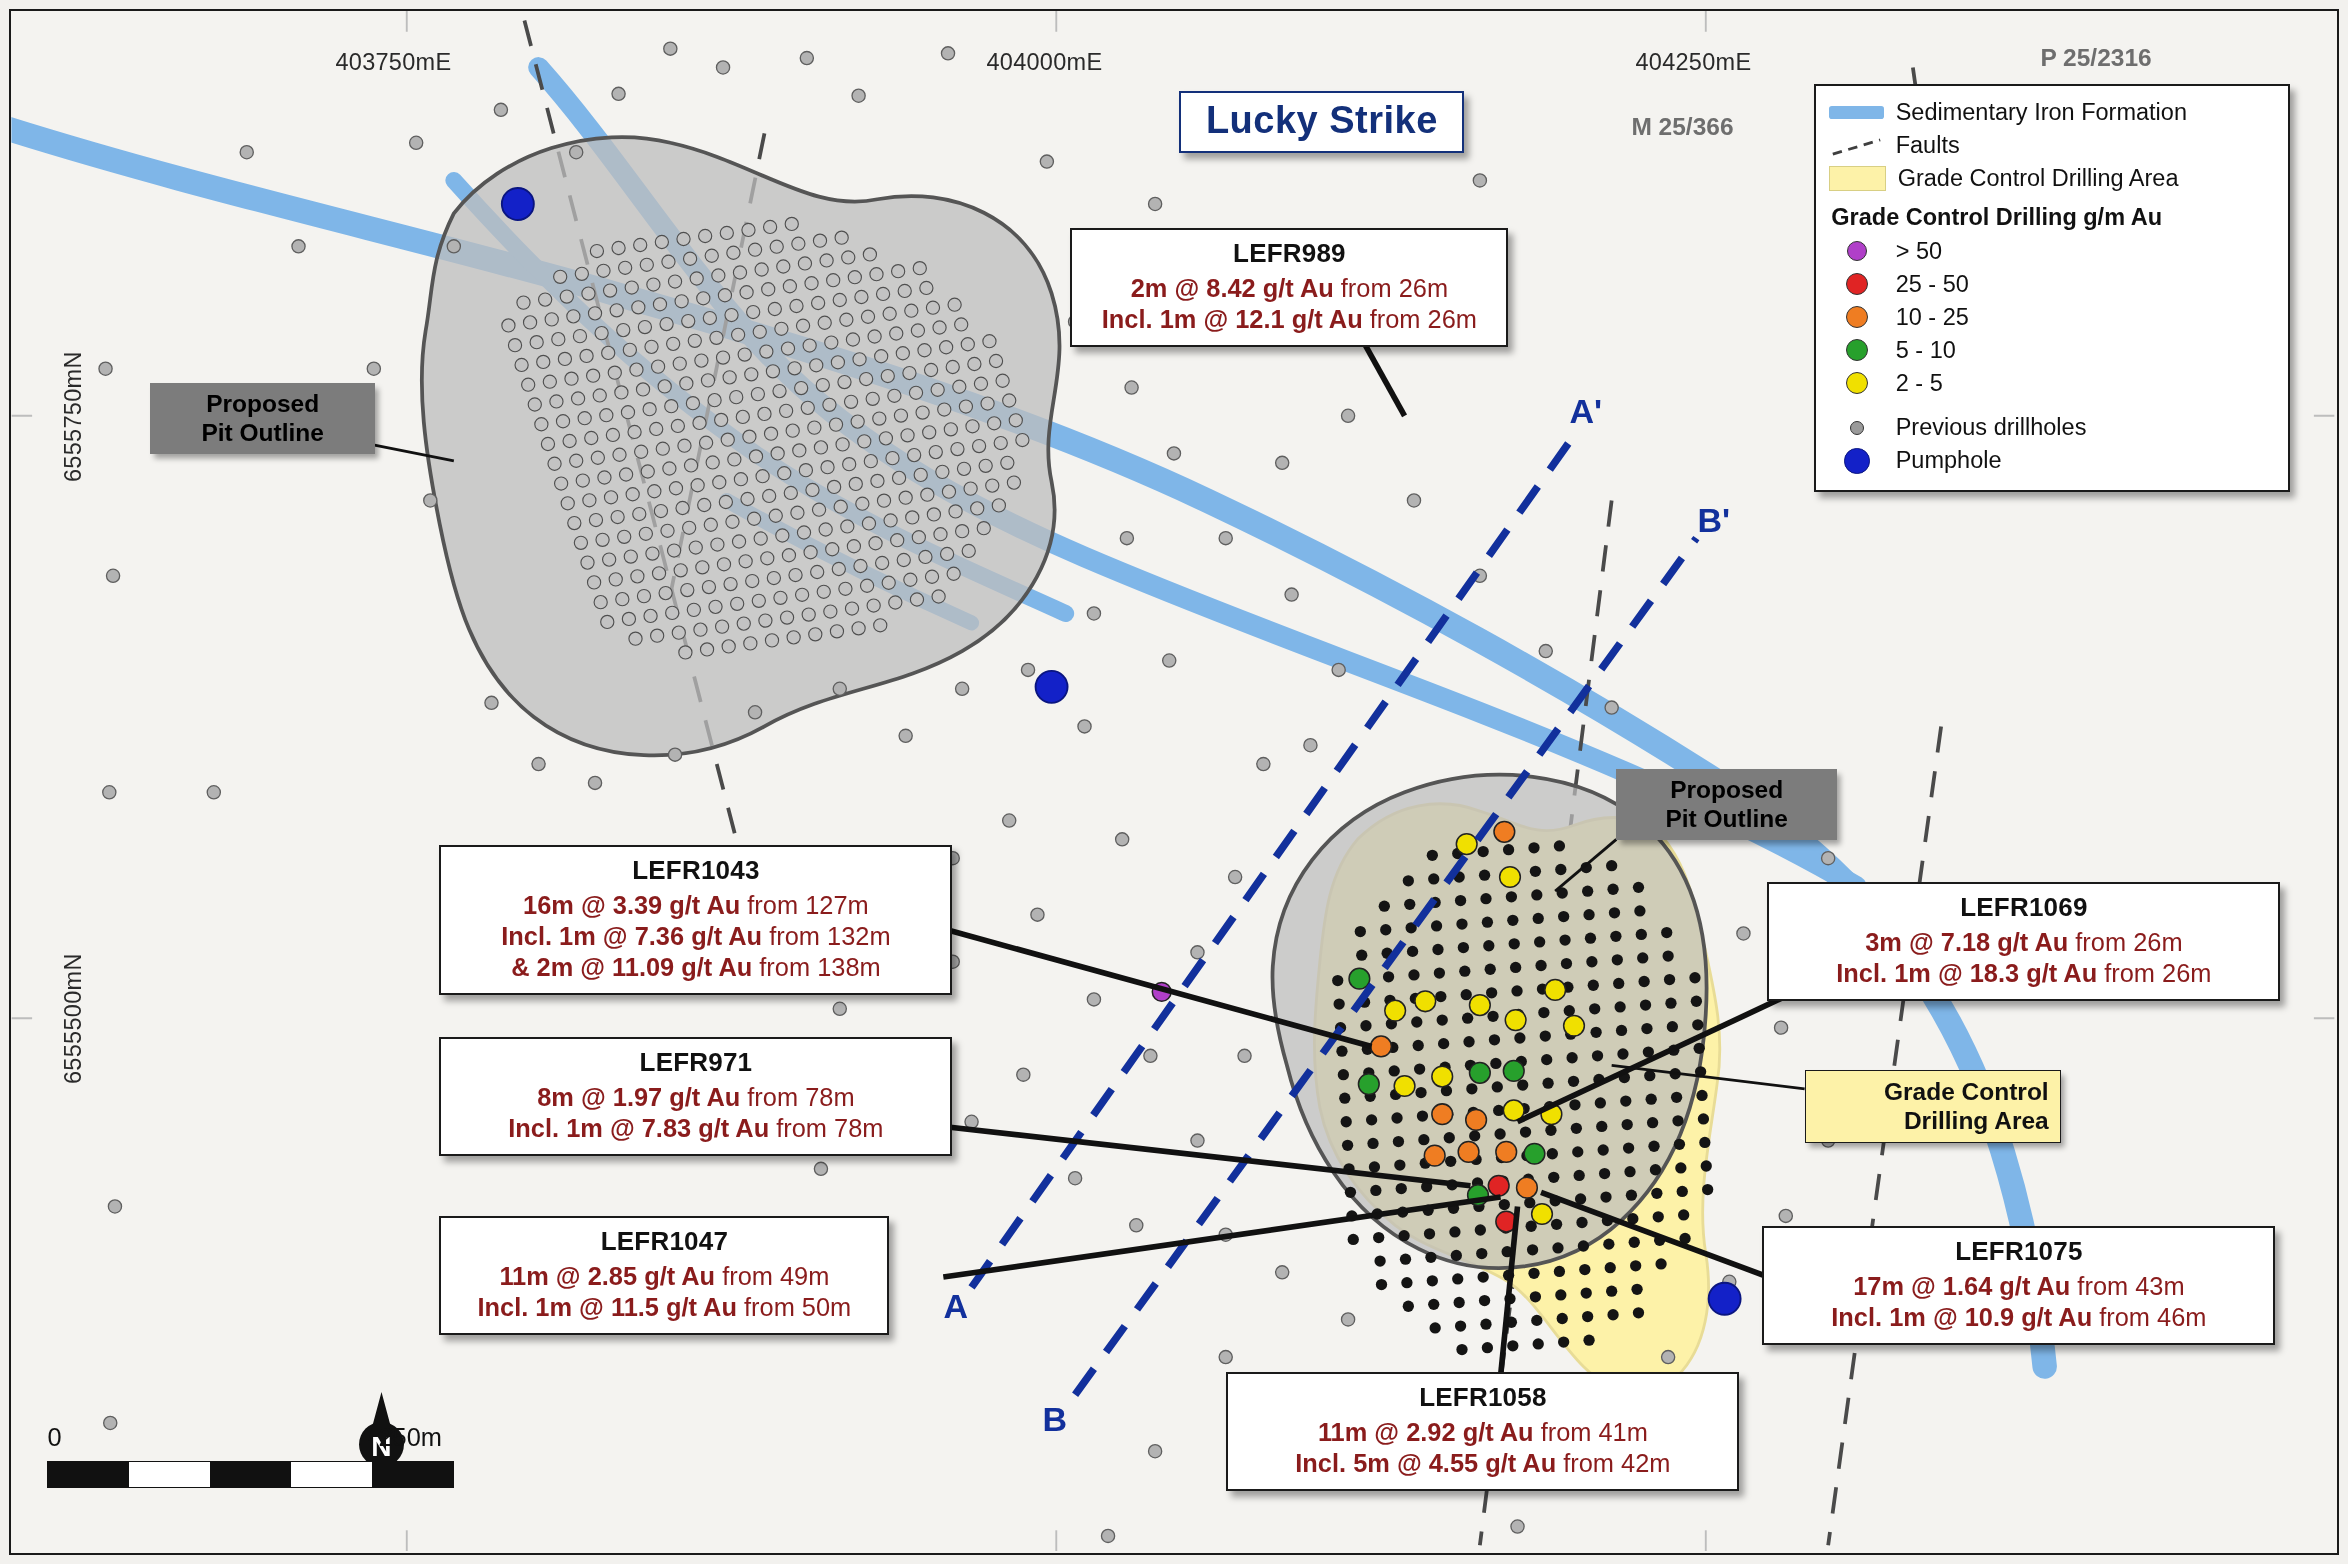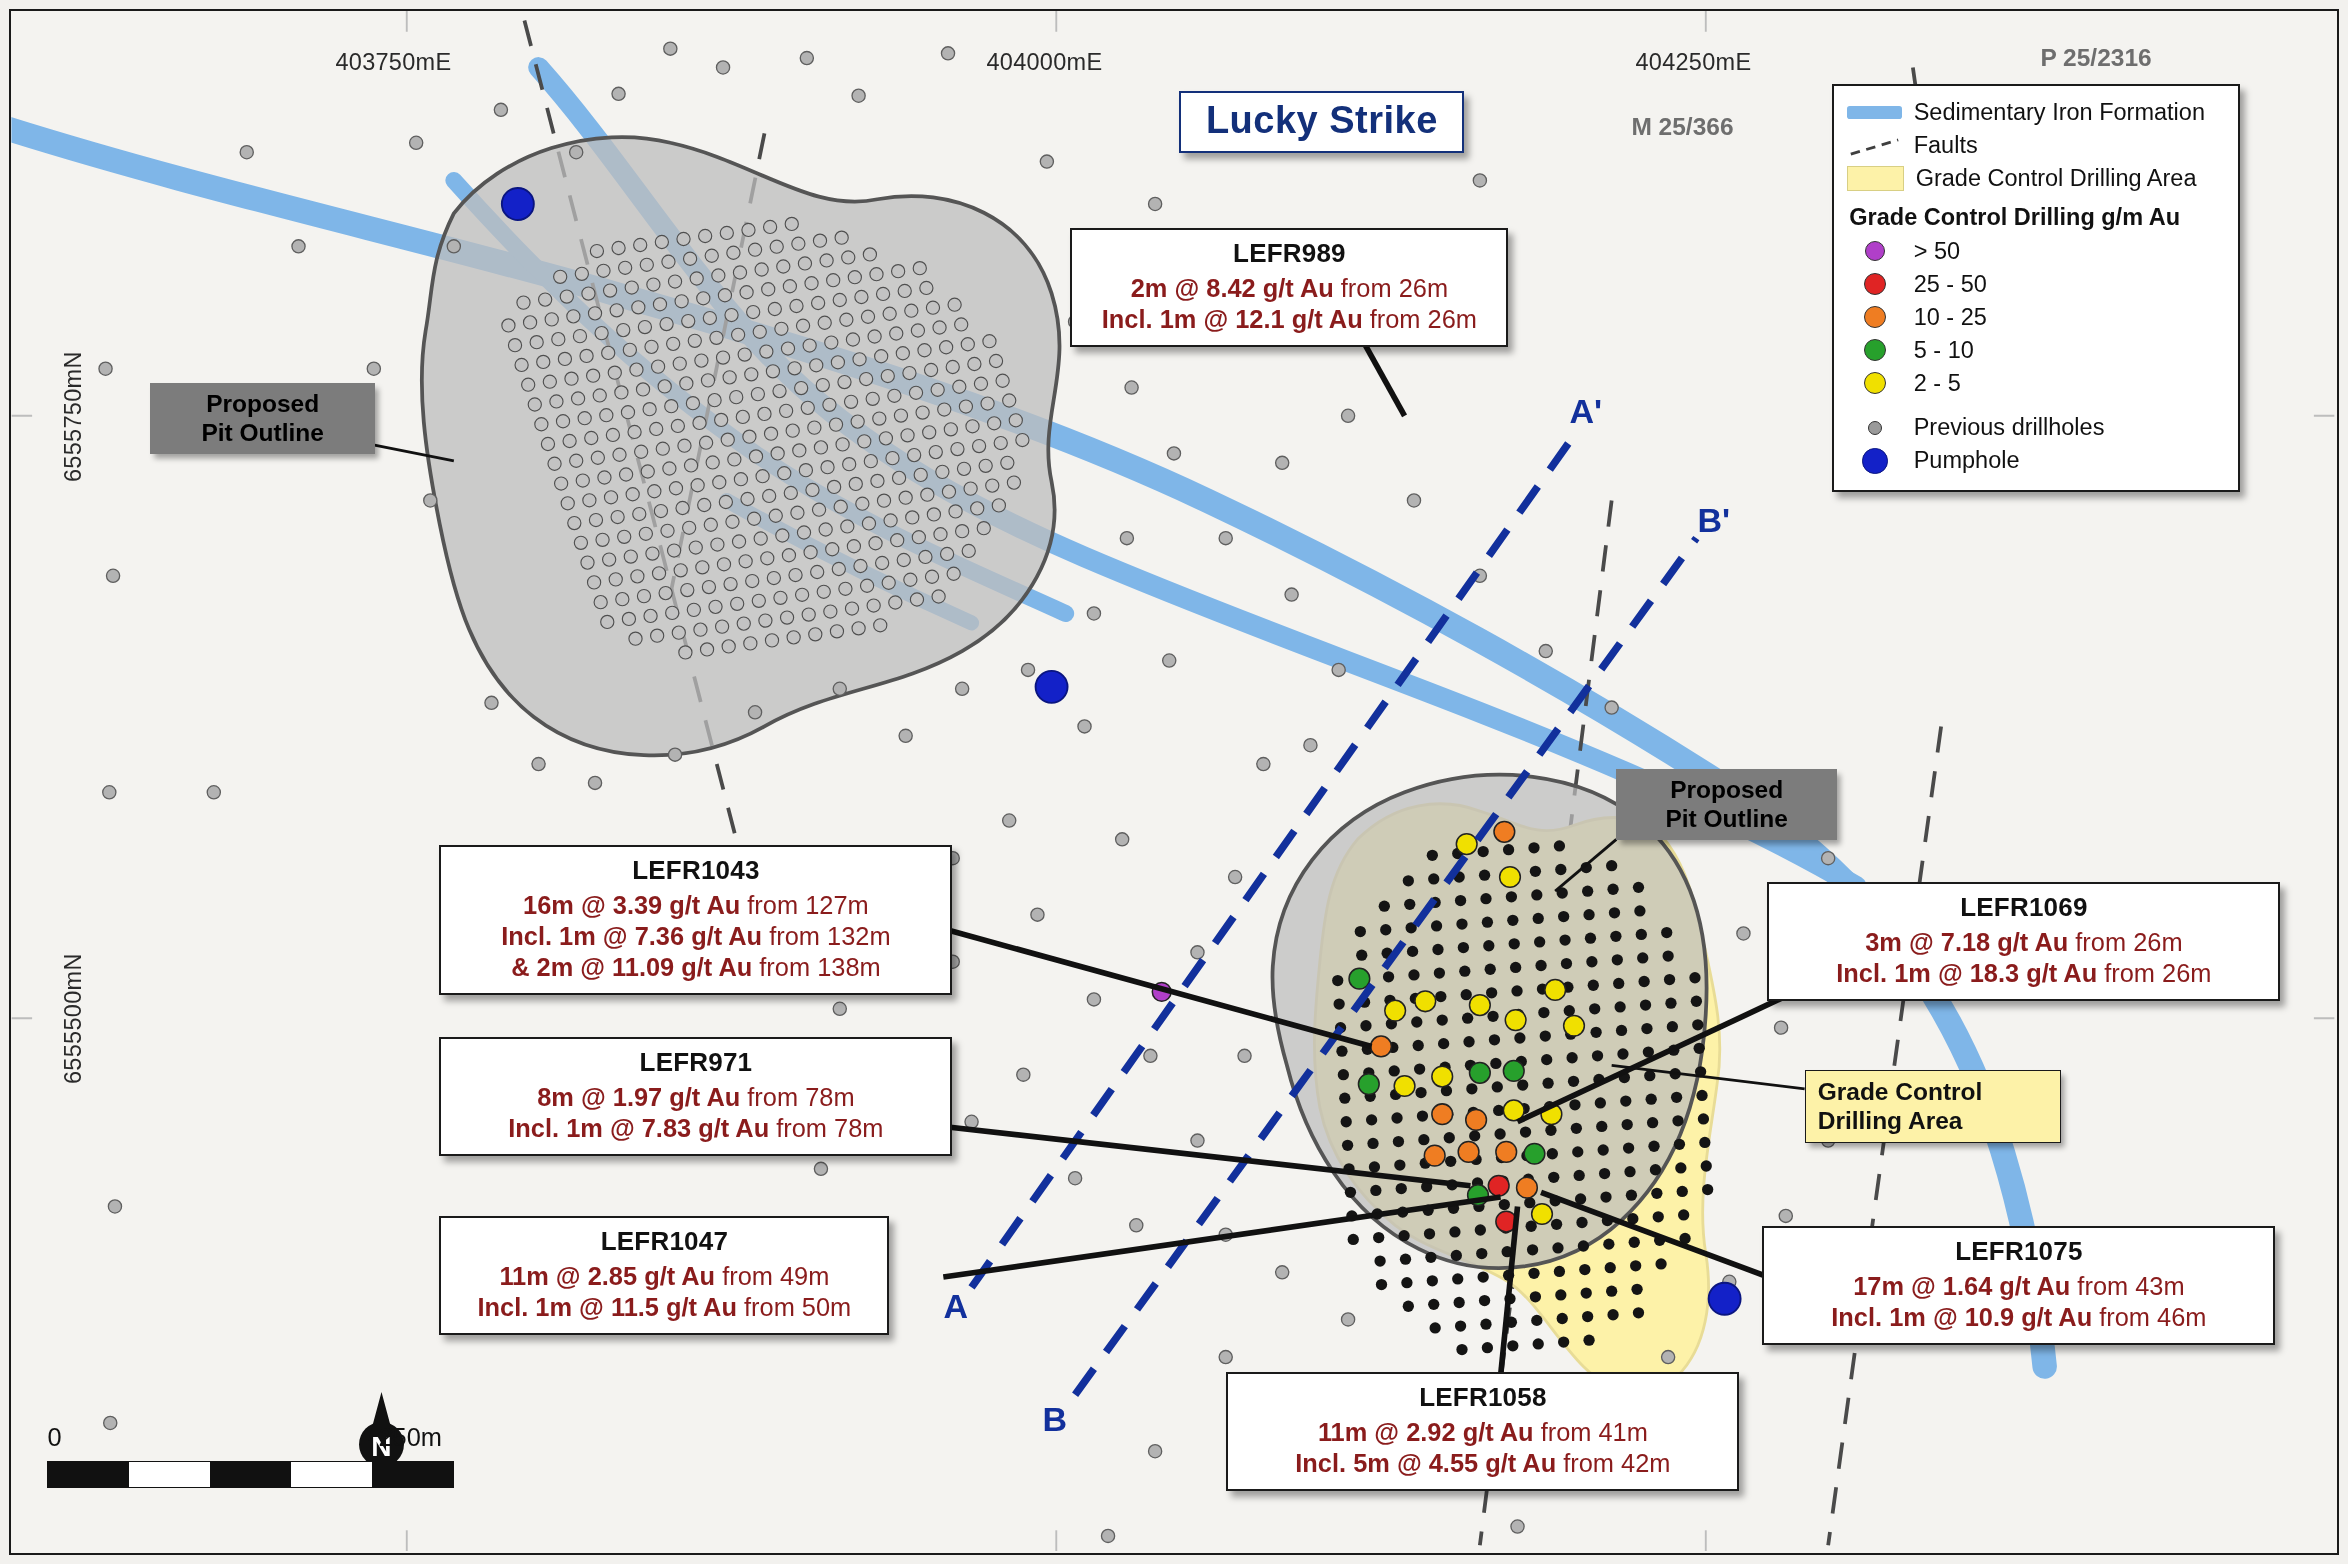--- a/index.html
+++ b/index.html
@@ -10,21 +10,21 @@
   
   .coordlabel{font-size:23.5px;color:#2a2a2a;font-weight:400;letter-spacing:0.3px;}
   .coordlabel.vert{transform:rotate(-90deg);transform-origin:left top;white-space:nowrap;}
   
   .callout{position:absolute;background:#ffffff;border:2.8px solid #1a1a1a;box-shadow:4.7px 5.6px 6.6px rgba(0,0,0,.35);padding:7.5px 15px 10.4px 15px;box-sizing:border-box;}
   .callout .title{font-size:26px;font-weight:bold;color:#111;text-align:center;margin-bottom:3.8px;letter-spacing:0.2px;}
   .callout .line{font-size:25.4px;color:#8a1c1c;text-align:center;line-height:1.22;white-space:nowrap;}
   .callout .line b{font-weight:bold;color:#8a1c1c;}
   
   .greytag{position:absolute;background:#7c7c7c;color:#000000;font-weight:bold;font-size:24.5px;line-height:1.18;padding:6.6px 11.3px;box-shadow:3.8px 4.7px 5.6px rgba(0,0,0,.35);text-align:center;}
-  .yellowtag{position:absolute;background:#fdf2a8;color:#111;font-weight:bold;font-size:24.5px;line-height:1.18;padding:6.6px 11.3px;border:1.9px solid #1a1a1a;box-shadow:3.8px 4.7px 5.6px rgba(0,0,0,.35);text-align:left;}
+  .yellowtag{position:absolute;background:#fdf2a8;color:#111;font-weight:bold;font-size:24.5px;line-height:1.18;padding:6.6px 11.3px;border:1.9px solid #1a1a1a;box-shadow:3.8px 4.7px 5.6px rgba(0,0,0,.35);text-align:right;}
   
   #titlebox{position:absolute;background:#fff;border:2.8px solid #13307a;box-shadow:4.7px 5.6px 6.6px rgba(0,0,0,.35);padding:5.6px 24.5px 9.4px 24.5px;}
   #titlebox .t{font-size:38px;font-weight:bold;color:#13307a;letter-spacing:0.5px;}
   
   #legend{position:absolute;background:#fff;border:2.8px solid #1a1a1a;box-shadow:4.7px 5.6px 6.6px rgba(0,0,0,.35);padding:9.4px 13px 13px 13px;box-sizing:border-box;}
   #legend .row{display:flex;align-items:center;height:33px;}
   #legend .lbl{font-size:23.5px;color:#111;margin-left:11.3px;}
   #legend .hdr{font-size:23.5px;font-weight:bold;color:#111;margin:9.4px 0 3.8px 1.9px;}
   .swatch-sif{width:55px;height:13px;background:#7fb6e8;border-radius:2.8px;}
   .swatch-fault{width:55px;height:17px;position:relative;}
@@ -948,21 +948,21 @@
     <div class="abs coordlabel vert" style="left:49px;top:471px;">6555750mN</div>
     <div class="abs coordlabel vert" style="left:49px;top:1073px;">6555500mN</div>
 
     <div class="tenement" style="left:2029px;top:33px;">P 25/2316</div>
     <div class="tenement" style="left:1620px;top:102px;">M 25/366</div>
 
     <div id="titlebox" style="left:1168px;top:80px;">
       <div class="t">Lucky Strike</div>
     </div>
 
-    <div id="legend" style="left:1803px;top:73px;width:408px;margin-left:18px;">
+    <div id="legend" style="left:1803px;top:73px;width:476px;">
       <div class="row">
         <div class="swatch-sif"></div>
         <div class="lbl">Sedimentary Iron Formation</div>
       </div>
       <div class="row">
         <div class="swatch-fault">
           <svg width="55" height="21" viewBox="0 0 58 22">
               <line x1="4" y1="18" x2="54" y2="3" stroke="#3f3f3f" stroke-width="3" stroke-dasharray="10 7"></line>
             </svg>
         </div>

